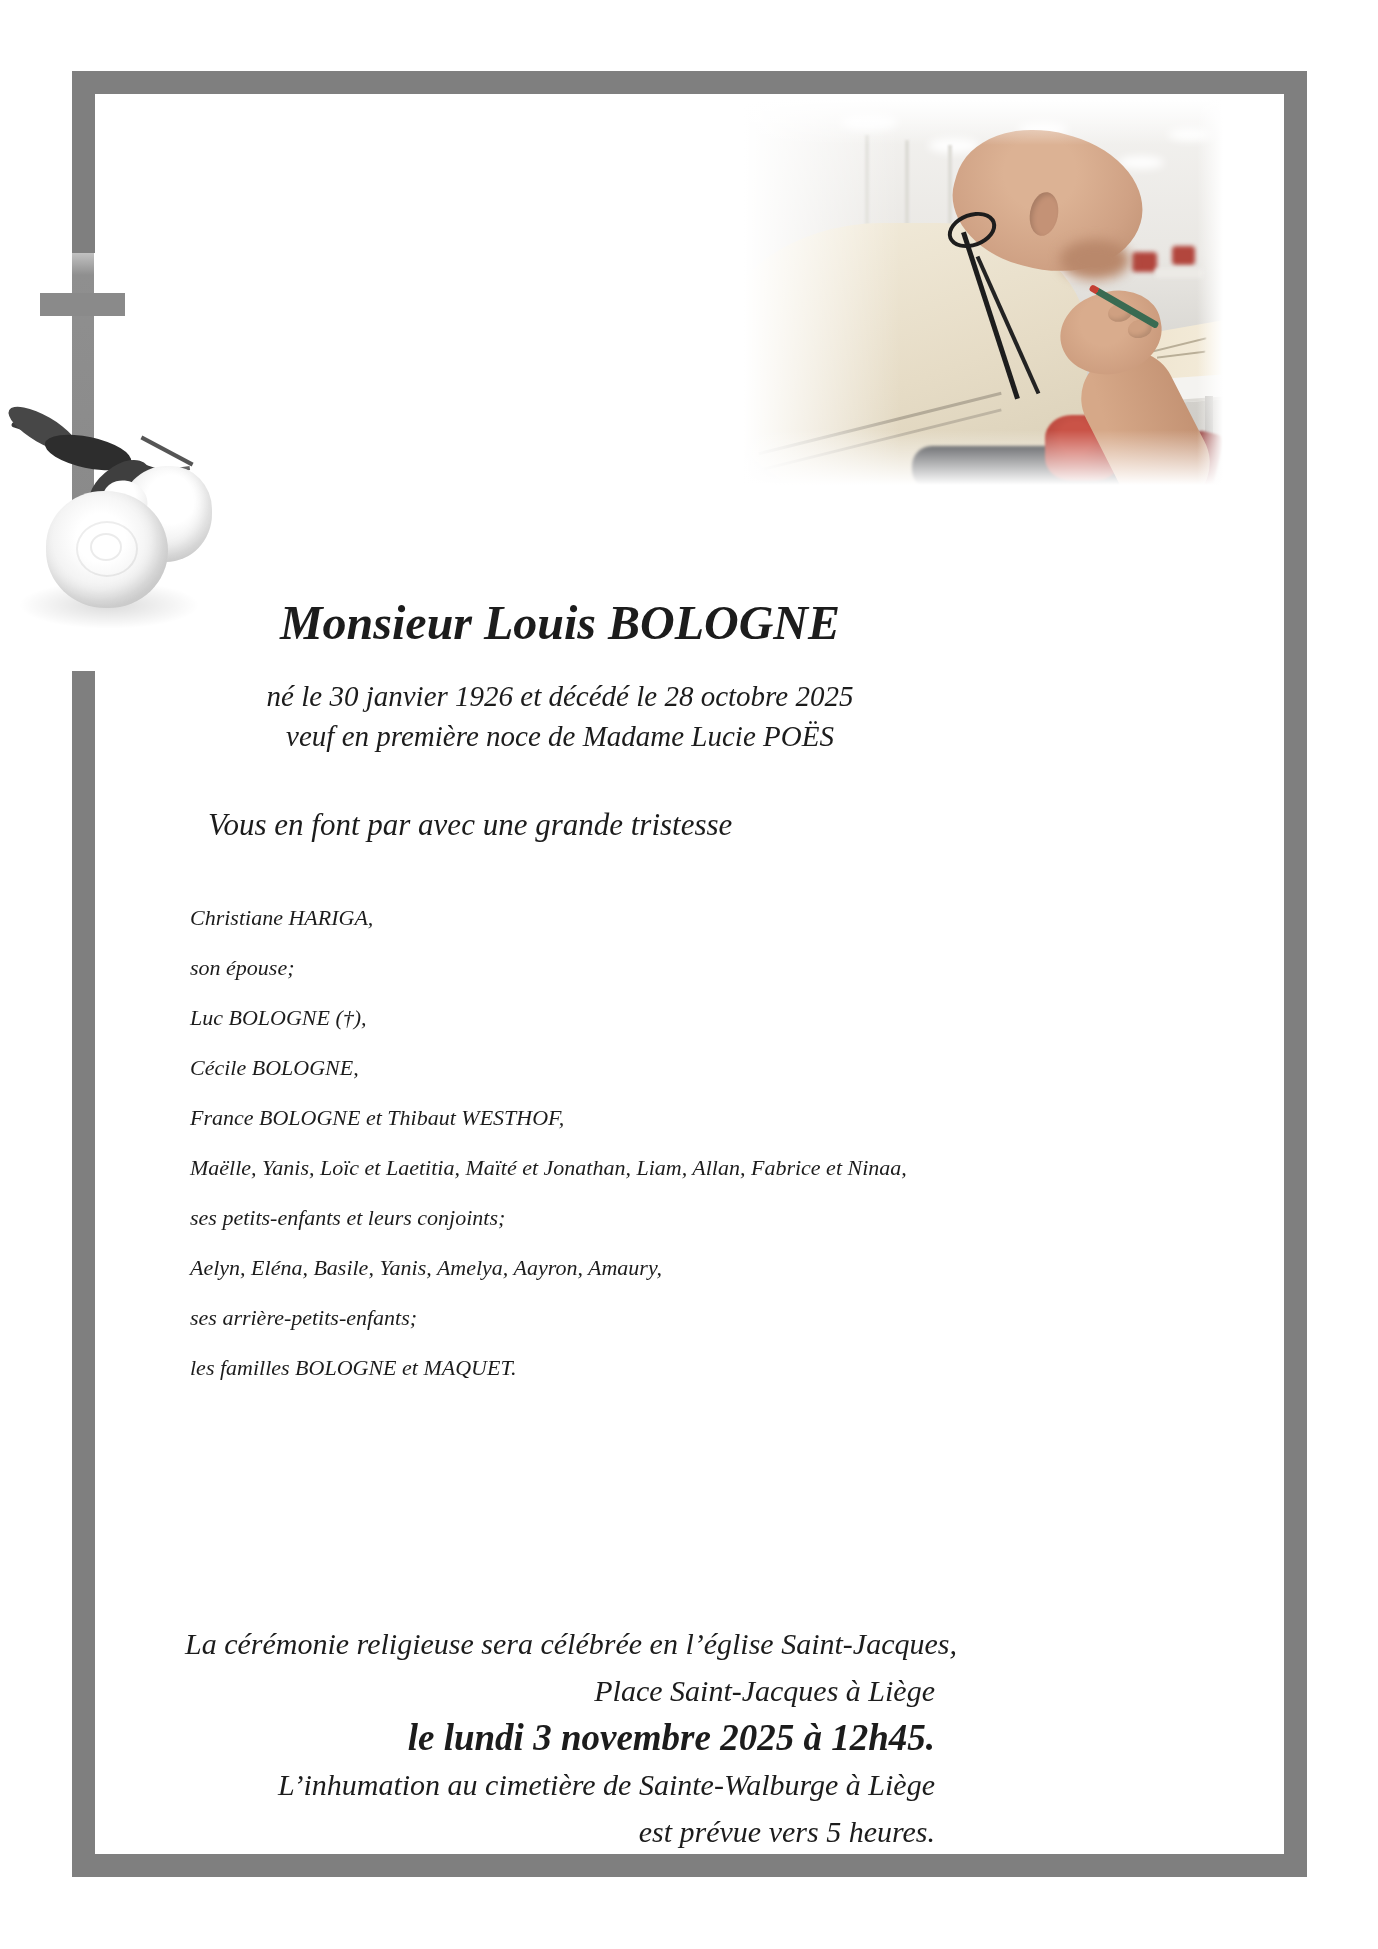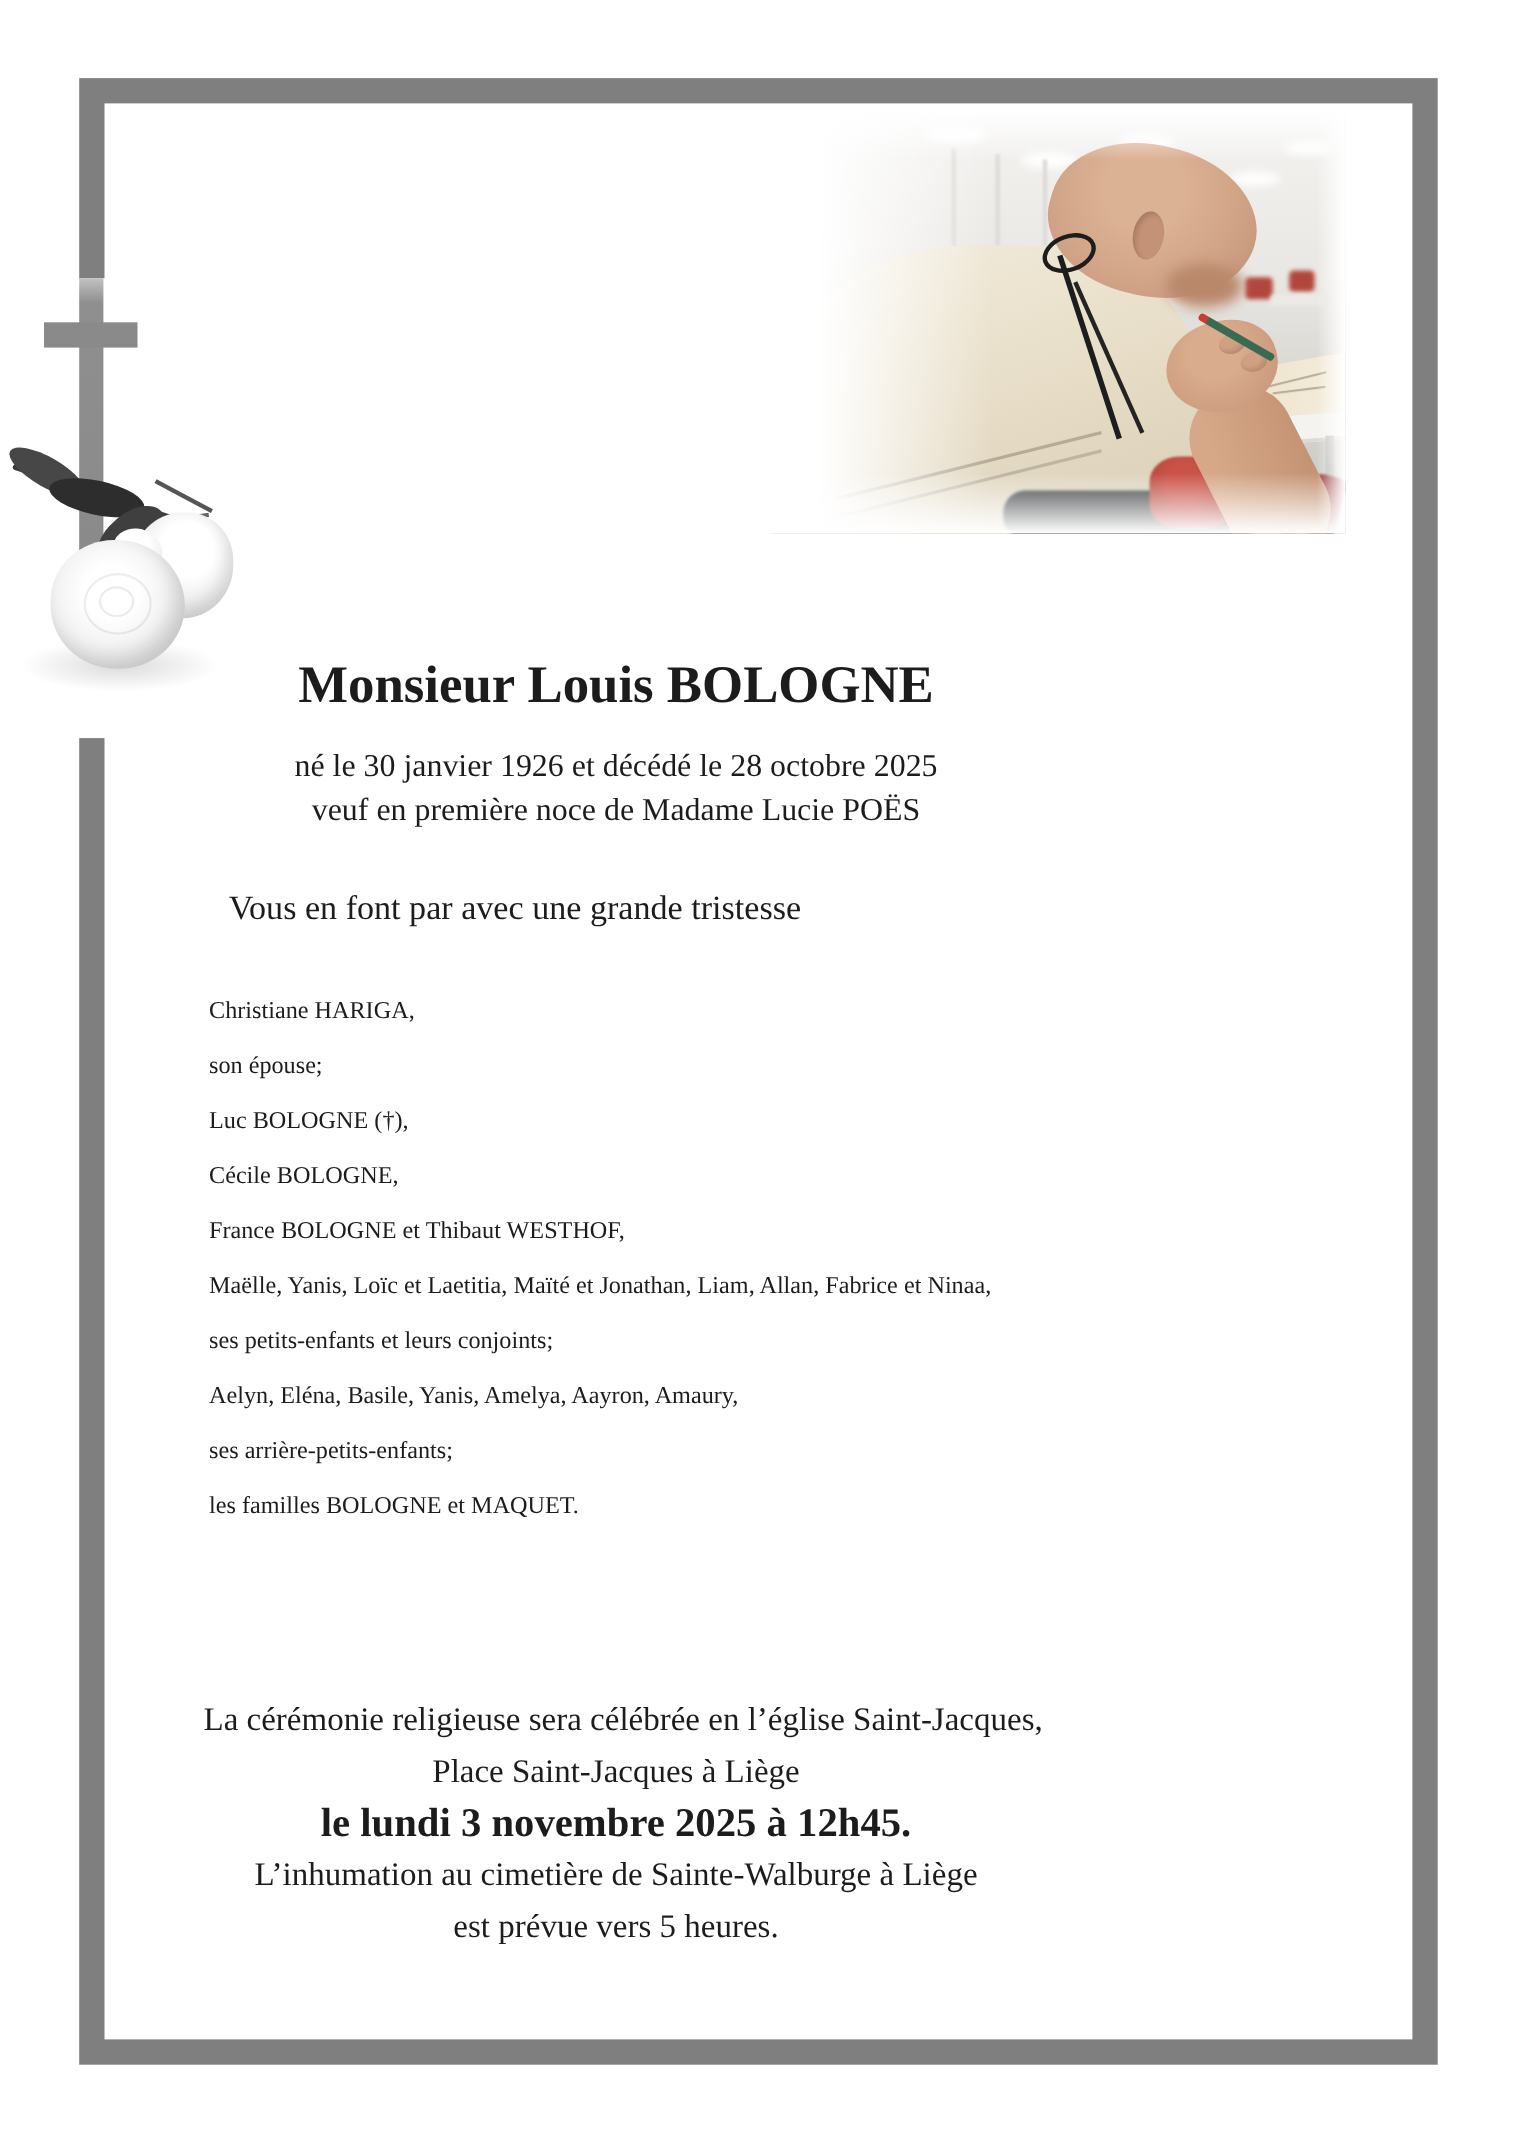--- a/index.html
+++ b/index.html
@@ -2,20 +2,21 @@
 <html><head>
 <meta charset="utf-8">
 <style>
   html,body{margin:0;padding:0;background:#ffffff;}
   .page{
     position:relative;
     width:1378px;height:1949px;
     background:#ffffff;
     overflow:hidden;
     font-family:"Liberation Serif","DejaVu Serif",serif;
+    font-style:italic;
     color:#1c1c1c;
   }
   
   .frame{
     position:absolute;left:72px;top:71px;
     width:1235px;height:1806px;
     border:23px solid #7f7f7f;
     box-sizing:border-box;
   }
   
@@ -99,21 +100,21 @@
     background:linear-gradient(270deg,#ffffff 0%,rgba(255,255,255,0) 100%);}
   
   .line{white-space:nowrap;}
   .title-block{position:absolute;left:185px;top:596px;width:750px;text-align:center;}
   .title{font-size:48px;font-weight:bold;line-height:54px;margin:0;}
   .subtitle{font-size:29px;line-height:40px;margin-top:26px;}
   .announce{position:absolute;left:208px;top:806px;font-size:31px;line-height:38px;}
   .family{position:absolute;left:190px;top:893px;width:975px;font-size:22px;}
   .family .row{height:50px;line-height:50px;}
   .family .right{}
-  .ceremony{position:absolute;left:185px;top:1540px;width:750px;text-align:center;
+  .ceremony{position:absolute;left:185px;top:1620px;width:750px;text-align:right;
     font-size:30px;line-height:47px;}
   .ceremony .bold-line{font-size:37px;font-weight:bold;}
 </style>
 </head>
 <body>
 
 <div class="page">
 
   <div class="frame"></div>
 

